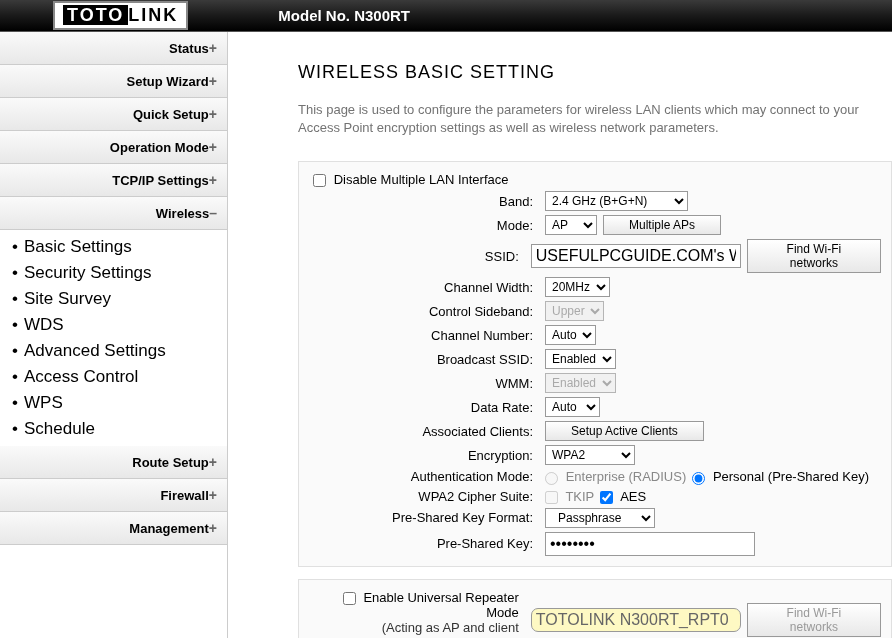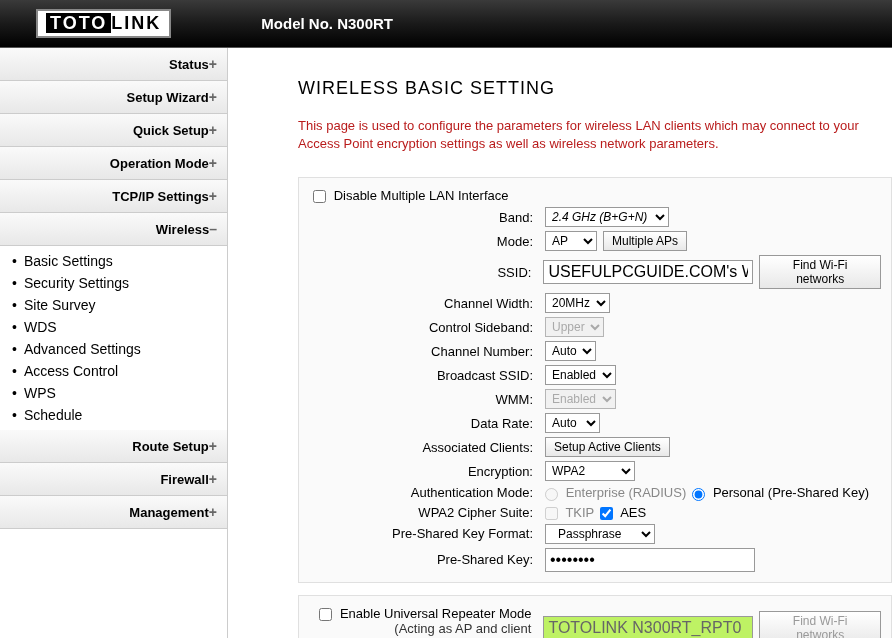--- a/index.html
+++ b/index.html
@@ -8,24 +8,24 @@
       box-sizing: border-box;
     }
     body {
       font-family: Arial, sans-serif;
       font-size: 13px;
       color: #000;
       background: #fff;
     }
     .header {
       background: linear-gradient(to bottom, #3a3a3a 0%, #1a1a1a 50%, #000 100%);
-      height: 48px;
+      height: 32px;
       display: flex;
       align-items: center;
-      padding-left: 36px;
+      padding-left: 53px;
       border-bottom: 1px solid #555;
     }
     .logo {
       background: #fff;
       padding: 2px 8px;
       border: 2px solid #888;
       font-weight: bold;
       font-size: 18px;
       letter-spacing: 2px;
       font-family: Arial, sans-serif;
@@ -64,21 +64,21 @@
       color: #666;
       font-size: 14px;
     }
     .sub-menu {
       list-style: none;
       padding: 4px 0;
       background: #fff;
     }
     .sub-menu li {
       padding: 3px 10px 3px 24px;
-      font-size: 14px;
+      font-size: 17px;
       position: relative;
       cursor: pointer;
     }
     .sub-menu li::before {
       content: "•";
       position: absolute;
       left: 12px;
       color: #000;
     }
     .content {
@@ -86,21 +86,21 @@
       padding: 30px 0 20px 70px;
     }
     .page-title {
       font-size: 18px;
       font-weight: normal;
       letter-spacing: 1px;
       margin-bottom: 18px;
     }
     .page-desc {
       font-size: 13px;
-      color: #b91c1c;
+      color: #737373;
       margin-bottom: 24px;
       line-height: 1.4;
     }
     .form-section {
       background: #fafafa;
       border: 1px solid #e0e0e0;
       padding: 8px 10px;
       margin-bottom: 3px;
     }
     .form-row {
@@ -128,26 +128,27 @@
     select:disabled {
       background: #eee;
       color: #888;
     }
     input[type="text"], input[type="password"] {
       font-size: 16px;
       padding: 2px 4px;
       border: 1px solid #999;
     }
     input[type="text"]:disabled {
-      background: #bef264;
+      background: #fef9c3;
       color: #666;
+      border-radius: 7px;
     }
     button, .btn {
       font-size: 12px;
-      padding: 2px 8px;
+      padding: 2px 25px;
       border: 1px solid #999;
       background: linear-gradient(to bottom, #fff, #e8e8e8);
       cursor: pointer;
     }
     button:disabled {
       color: #999;
       cursor: default;
     }
     input[type="checkbox"], input[type="radio"] {
       margin-right: 4px;
@@ -244,21 +245,21 @@
       <div class="form-row">
         <div class="form-label" style="text-align:left; width:auto; padding-left:4px;">
           <input type="checkbox" style="">
           <label>Disable Multiple LAN Interface</label>
         </div>
       </div>
 
       <div class="form-row">
         <div class="form-label">Band:</div>
         <div class="form-control">
-          <select style="width:124px;font-style:italic;">
+          <select style="width:143px;">
             <option>2.4 GHz (B+G+N)</option>
           </select>
         </div>
       </div>
 
       <div class="form-row">
         <div class="form-label">Mode:</div>
         <div class="form-control">
           <select style="width:52px;">
             <option>AP</option>

